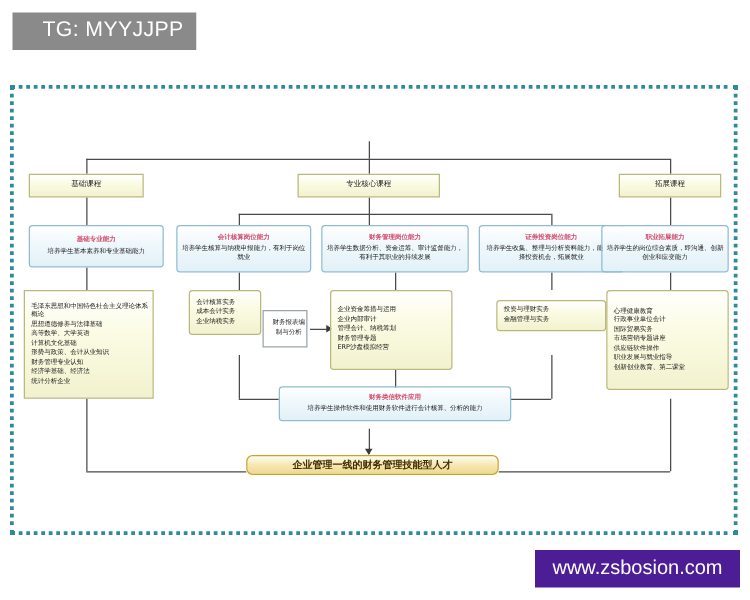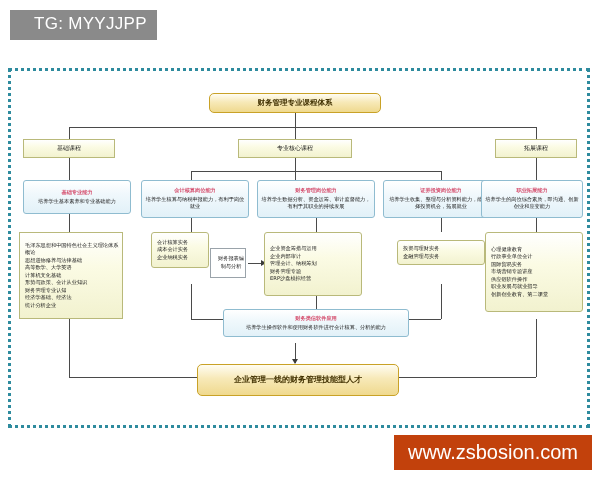--- a/index.html
+++ b/index.html
@@ -11,22 +11,22 @@
   }
   #tg-badge{
     position:absolute;left:10px;top:10px;
     background:#8a8a8a;color:#ffffff;
     font-size:17px;letter-spacing:.3px;
     padding:4px 10px 6px 24px;
     font-family:"Liberation Sans",sans-serif;
   }
   #watermark{
     position:absolute;right:8px;bottom:10px;
-    background:#c2410c;color:#ffffff;
-    font-size:20px;padding:6px 14px;
+    background:#4c1d95;color:#ffffff;
+    font-size:16px;padding:6px 14px;
     font-family:"Liberation Sans",sans-serif;
   }
   #canvas{
     position:absolute;left:8px;top:68px;
     width:582px;height:360px;
     background:#ffffff;
     border:3px dotted #2e8b9e;
     box-sizing:border-box;
   }
   .node{
@@ -126,23 +126,20 @@
   <div class="ln lnv" style="left:284px;top:272px;height:20px;"></div>
   <div class="arrow down" style="left:281px;top:288px;"></div>
 
   <div class="ln lnv" style="left:58px;top:248px;height:58px;"></div>
   <div class="ln lnh" style="left:58px;top:306px;width:128px;"></div>
   <div class="ln lnv" style="left:525px;top:248px;height:58px;"></div>
   <div class="ln lnh" style="left:388px;top:306px;width:137px;"></div>
   <div class="ln lnv" style="left:430px;top:213px;height:35px;"></div>
   <div class="ln lnh" style="left:388px;top:248px;width:42px;"></div>
 
-  <div class="node gold rounded-lg" style="left:198px;top:22px;width:172px;height:20px;font-size:7.5px;">
-    <span class="bd">财务管理专业课程体系</span>
-  </div>
 
   <div class="node ylw" style="left:12px;top:68px;width:92px;height:19px;font-size:6px;">
     <span class="bd">基础课程</span>
   </div>
   <div class="node ylw" style="left:227px;top:68px;width:114px;height:19px;font-size:6px;">
     <span class="bd">专业核心课程</span>
   </div>
   <div class="node ylw" style="left:484px;top:68px;width:82px;height:19px;font-size:6px;">
     <span class="bd">拓展课程</span>
   </div>
@@ -205,19 +202,19 @@
 供应链软件操作
 职业发展与就业指导
 创新创业教育、第二课堂</span>
   </div>
 
   <div class="node blu rounded" style="left:212px;top:238px;width:186px;height:28px;padding:2px 4px;">
     <span class="hd">财务类信软件应用</span>
     <span class="bd">培养学生操作软件和使用财务软件进行会计核算、分析的能力</span>
   </div>
 
-  <div class="node gold rounded-lg" style="left:186px;top:293px;width:202px;height:32px;font-size:8px;text-align:center;">
+  <div class="node gold rounded-lg" style="left:186px;top:293px;width:202px;height:16px;font-size:8px;text-align:center;">
     <span class="bd">企业管理一线的财务管理技能型人才</span>
   </div>
 
 </div>
 
 <div id="watermark">www.zsbosion.com</div>
 
 </body></html>

